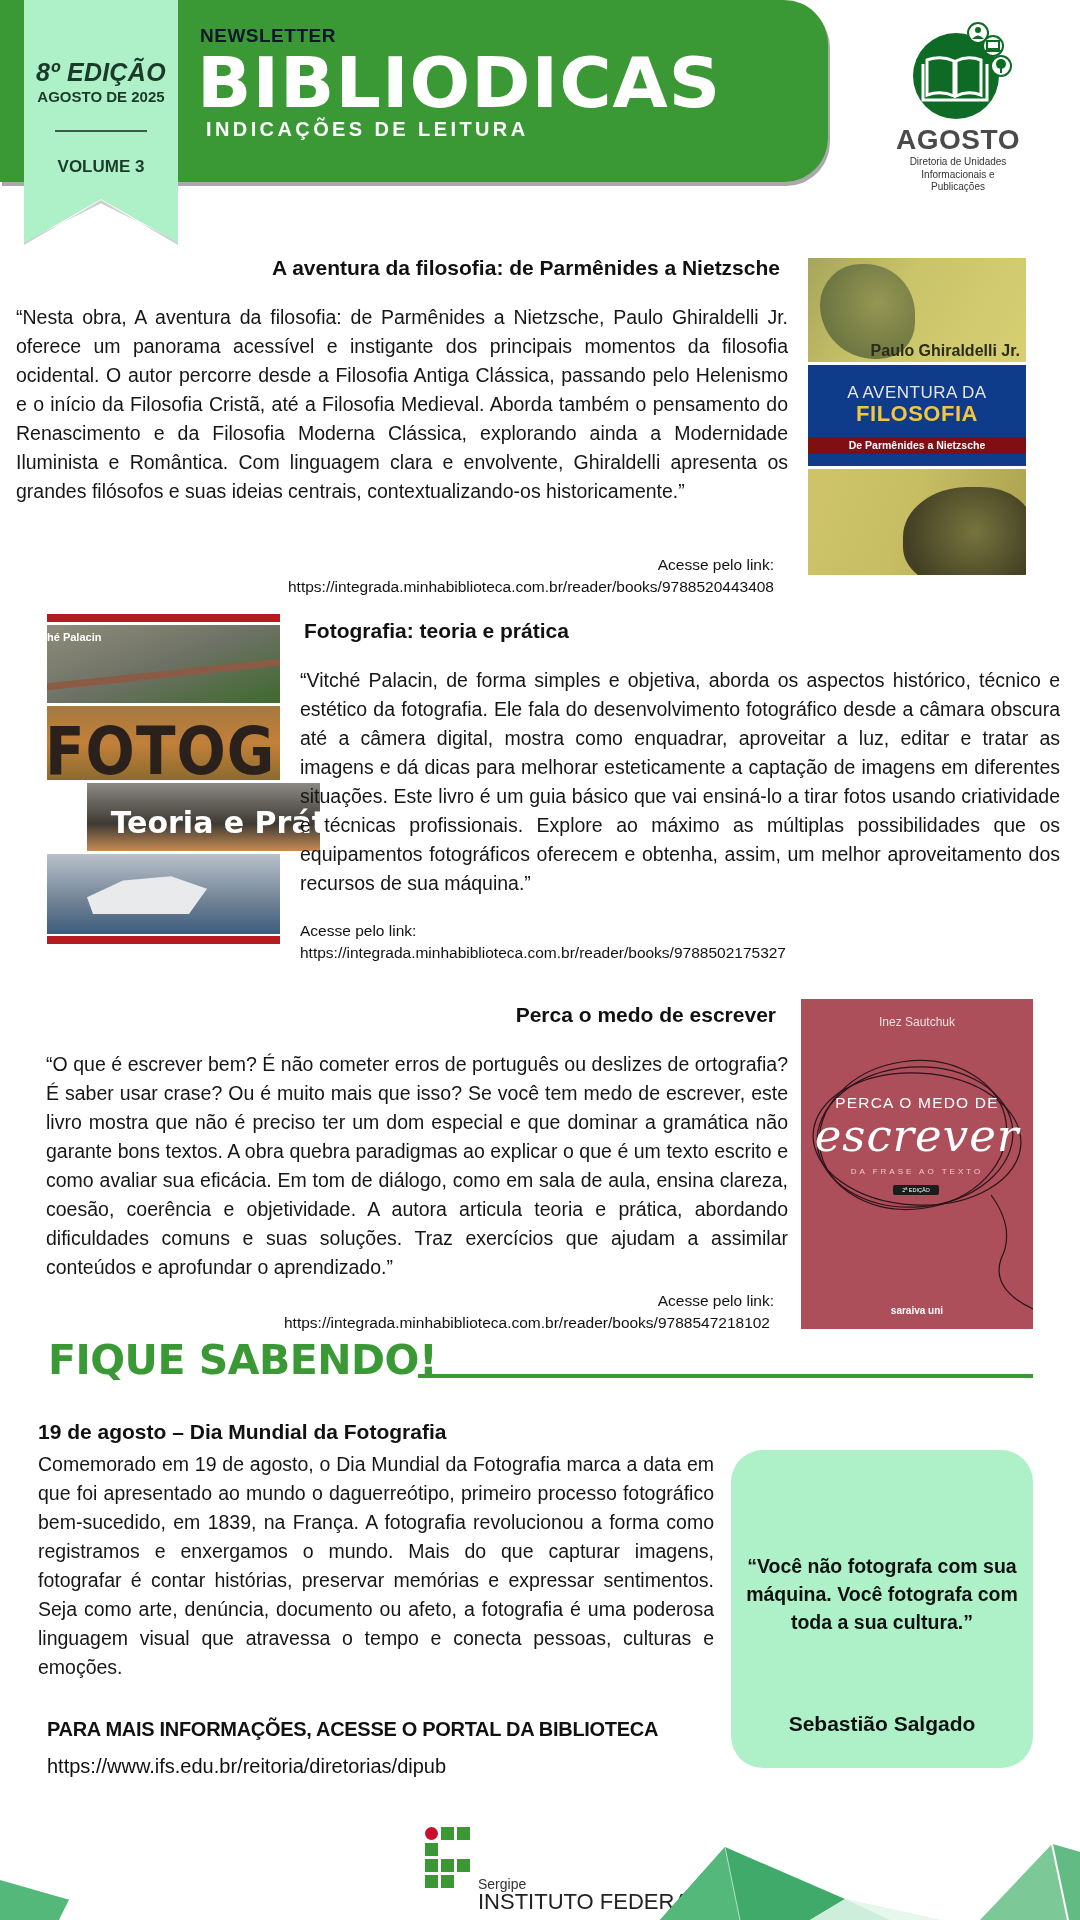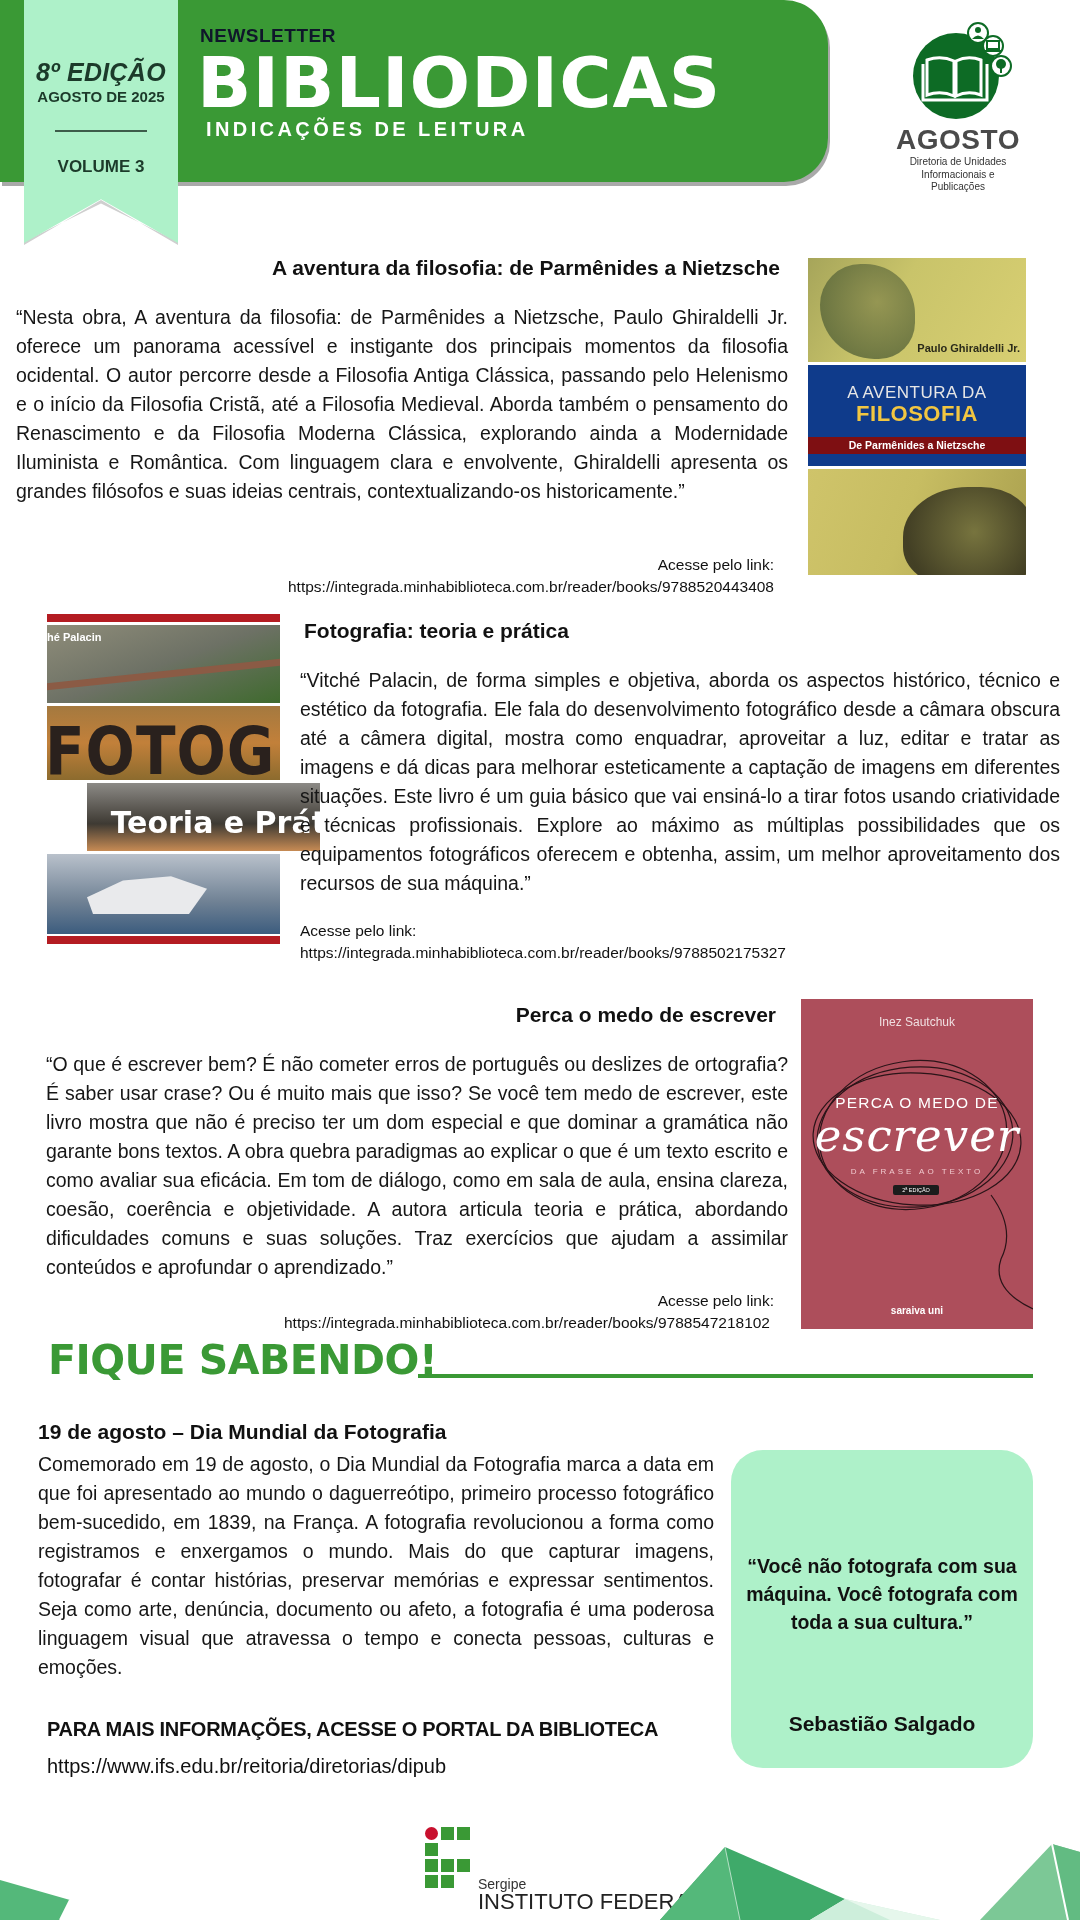--- a/index.html
+++ b/index.html
@@ -48,21 +48,21 @@
   .link-label { position: absolute; font-size: 15.5px; color: #111; }
   .link-url { position: absolute; font-size: 15.5px; color: #111; }
   .right { text-align: right; }
 
   
   .cover1 { position: absolute; left: 803px; top: 256px; width: 226px; height: 324px; background: #fff; padding: 0; }
   .cover1 .panel-top { position: absolute; left: 5px; top: 2px; width: 218px; height: 104px;
     background: linear-gradient(120deg, #a6a55a 0%, #c9c46a 40%, #d8cf72 100%); }
   .cover1 .panel-top::before { content: ""; position: absolute; left: 12px; top: 6px; width: 95px; height: 95px; border-radius: 45% 55% 40% 60%;
     background: radial-gradient(circle at 60% 40%, #8d8f4f, #5f6b3c 70%); opacity: 0.85; }
-  .cover1 .author { position: absolute; right: 6px; top: 84px; font-weight: 700; font-size: 11px; color: #2b2b1a; }
+  .cover1 .author { position: absolute; right: 6px; top: 84px; font-weight: 700; font-size: 16px; color: #2b2b1a; }
   .cover1 .panel-mid { position: absolute; left: 5px; top: 109px; width: 218px; height: 101px; background: #0f3b8b; }
   .cover1 .c-a { position: absolute; left: 0; width: 100%; top: 18px; text-align: center; color: #e6e6e6; font-size: 17px; letter-spacing: 0.5px; }
   .cover1 .c-b { position: absolute; left: 0; width: 100%; top: 36px; text-align: center; color: #f2c641; font-size: 22px; font-weight: 700; letter-spacing: 0.5px; }
   .cover1 .c-band { position: absolute; left: 0; width: 100%; top: 72px; height: 17px; background: #7e0f12; color: #fff; font-size: 10.5px; font-weight: 700; text-align: center; line-height: 17px; }
   .cover1 .panel-bot { position: absolute; left: 5px; top: 213px; width: 218px; height: 106px;
     background: linear-gradient(110deg, #cfc46a 0%, #c7bd62 45%, #a99f4e 100%); overflow: hidden; }
   .cover1 .panel-bot::before { content: ""; position: absolute; left: 95px; top: 18px; width: 130px; height: 100px; border-radius: 50% 40% 30% 40%;
     background: radial-gradient(circle at 55% 45%, #6c6a3a, #2c2a1a 75%); opacity: 0.85; }
 
   

